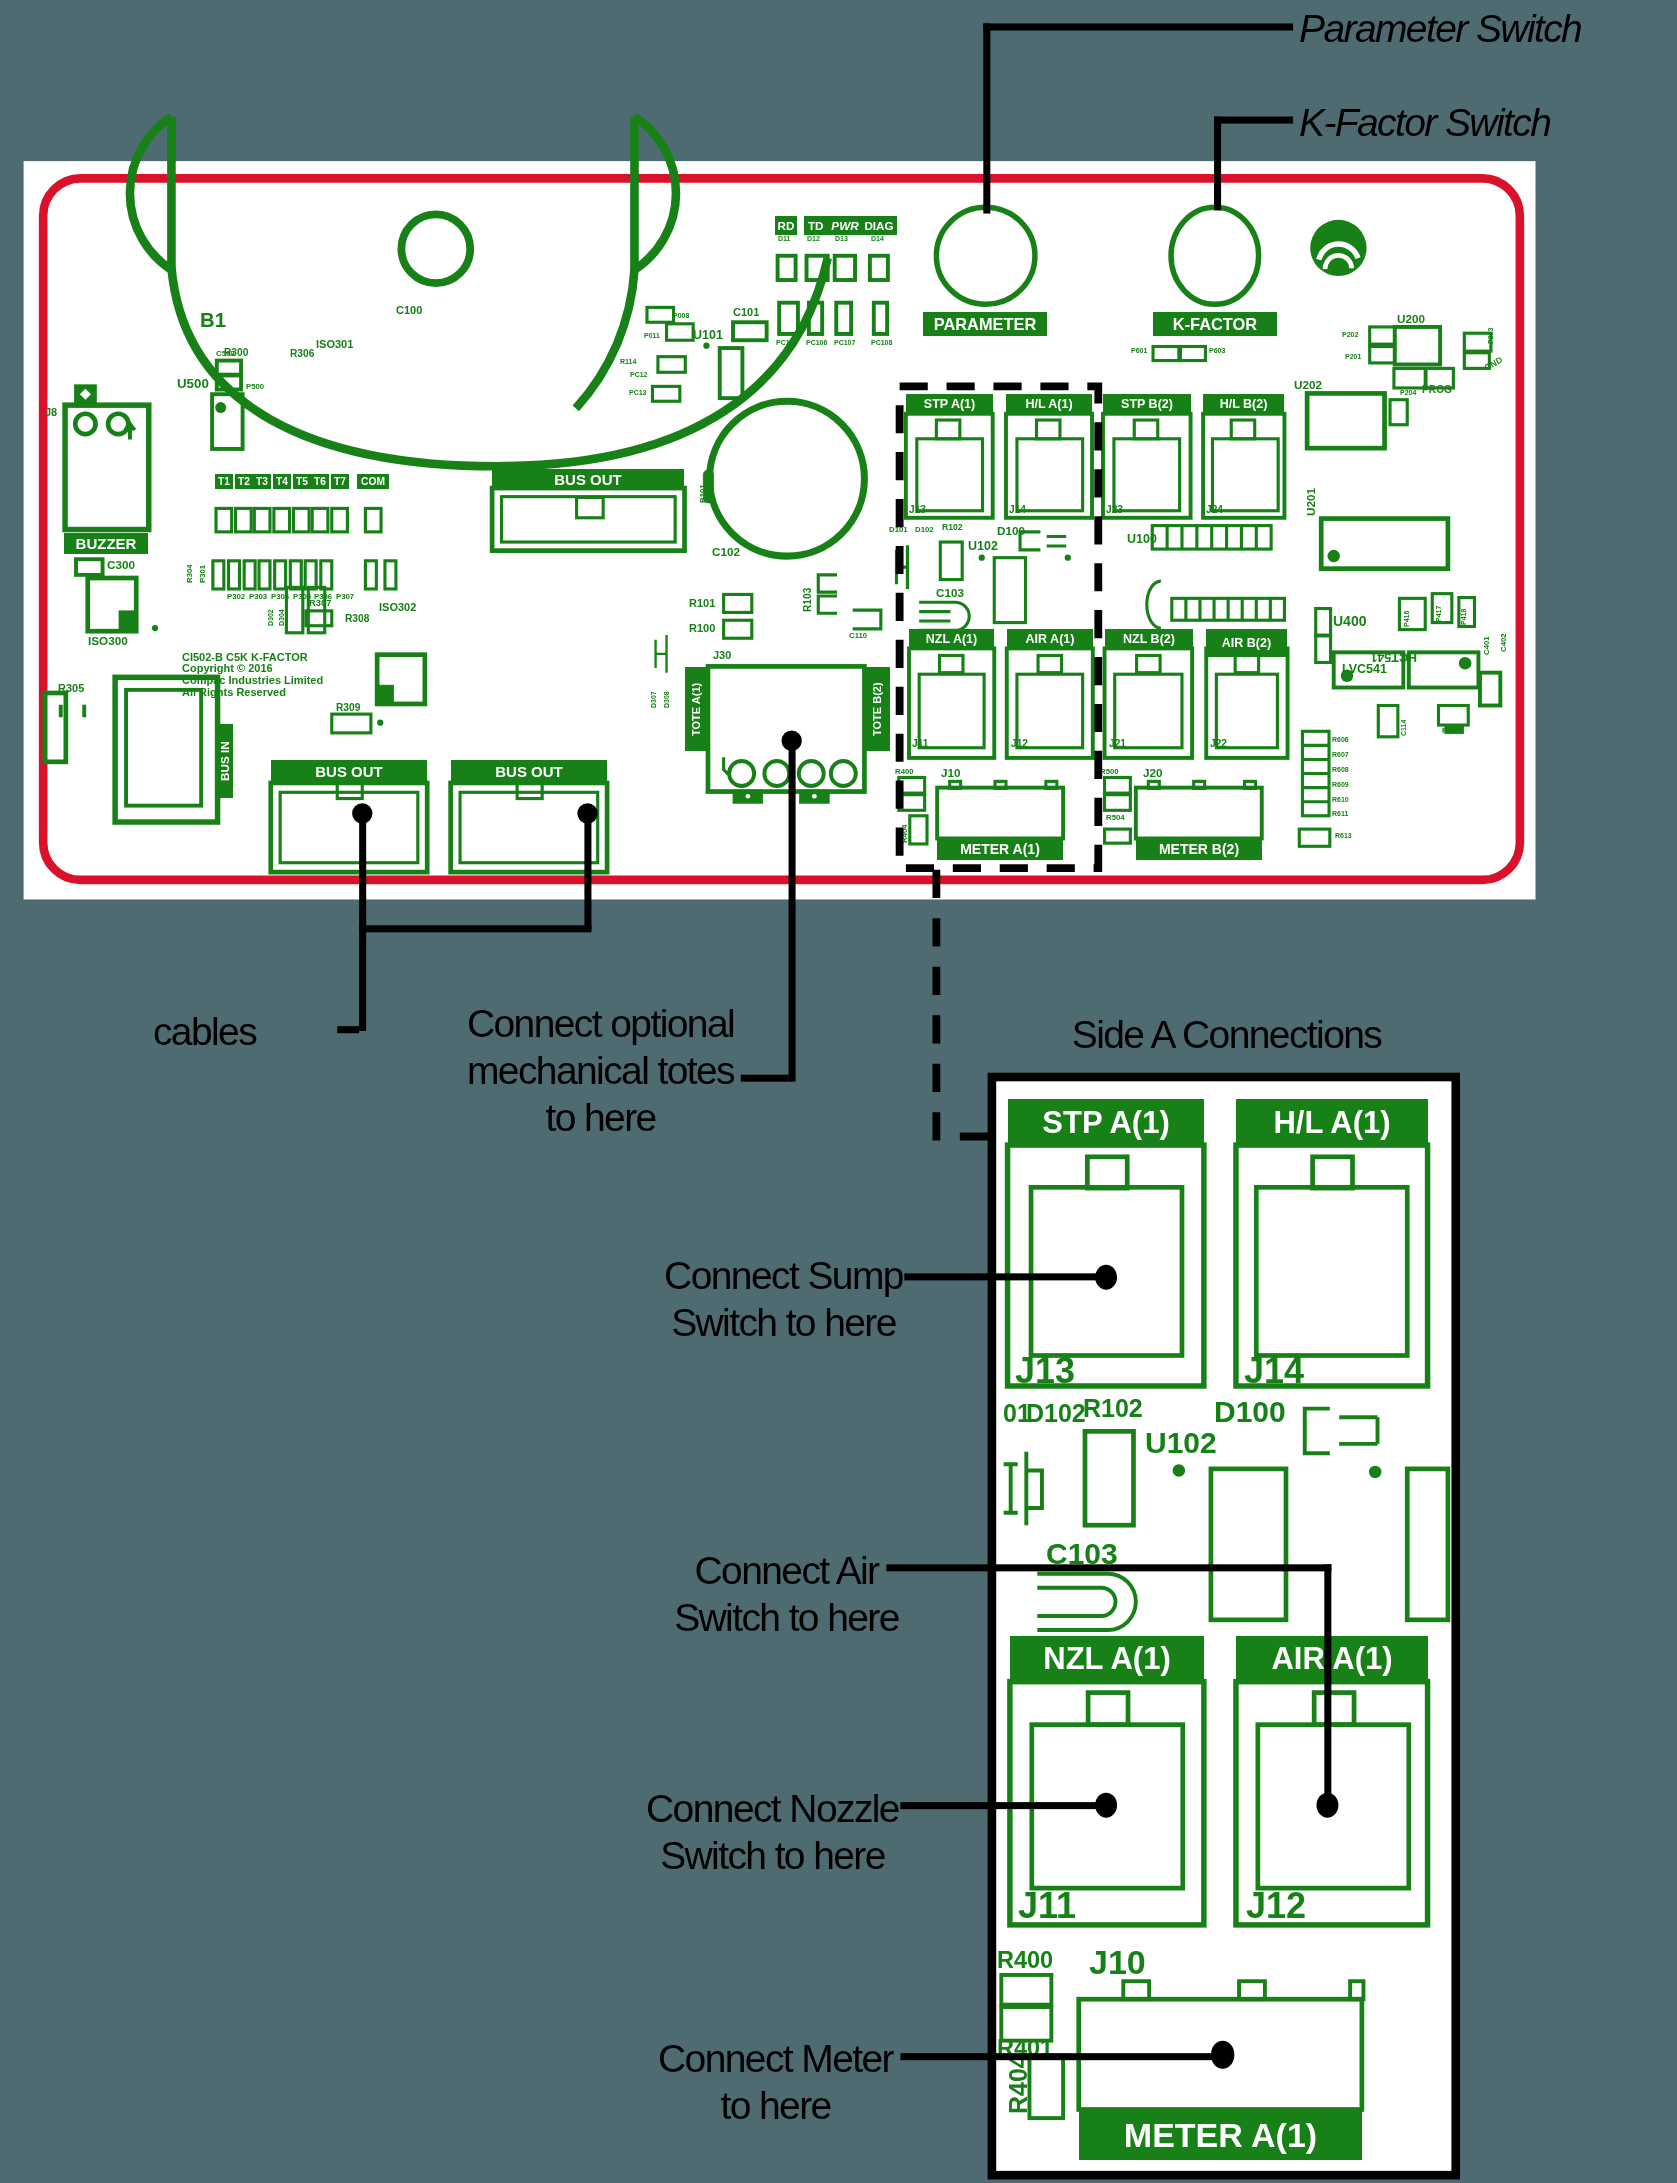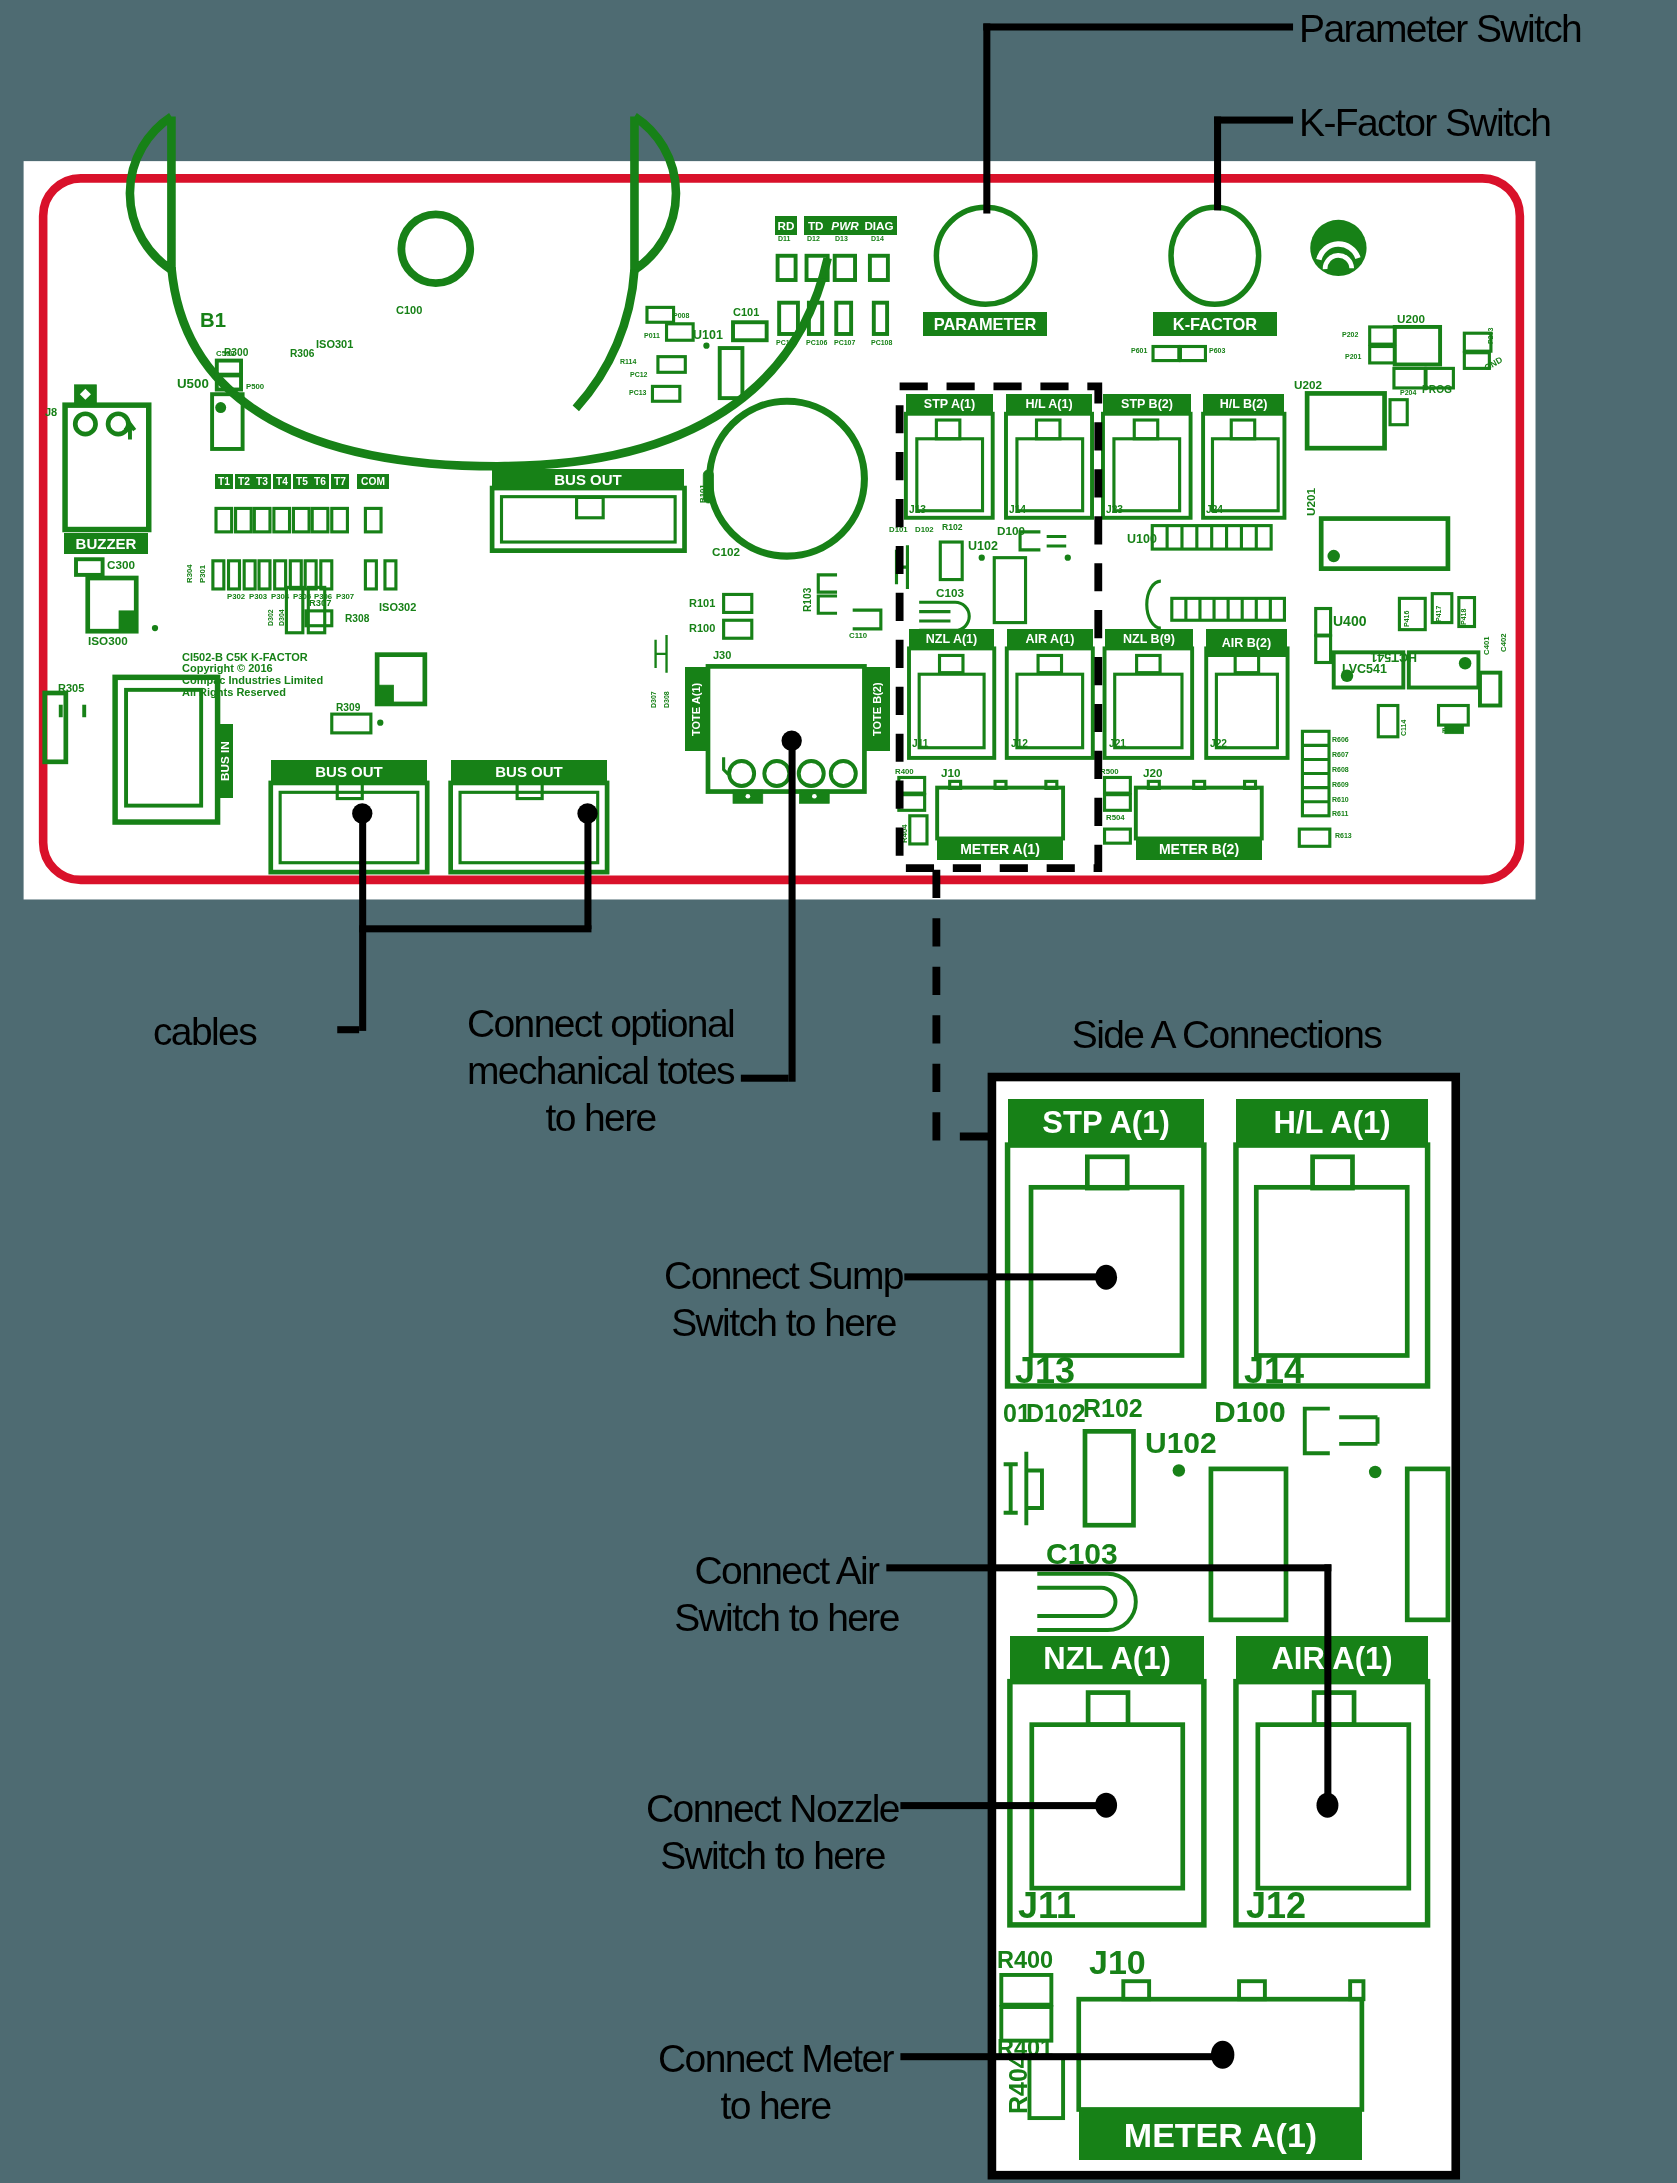--- a/index.html
+++ b/index.html
@@ -8,21 +8,21 @@
   html,body{margin:0;padding:0;background:var(--slate);}
   #stage{position:relative;width:1678px;height:2183px;background:var(--slate);
          font-family:"Liberation Sans","DejaVu Sans",sans-serif;overflow:hidden;}
   svg{position:absolute;left:0;top:0;}
   #svg-base{z-index:1;}
   #greenbar-layer{position:absolute;left:0;top:0;width:100%;height:100%;z-index:2;}
   #silkscreen-layer{position:absolute;left:0;top:0;width:100%;height:100%;z-index:3;}
   #svg-top{z-index:5;}
   .callout{position:absolute;z-index:6;color:var(--ink);font-size:39px;line-height:47px;
            letter-spacing:-1.6px;text-align:center;white-space:nowrap;}
-  .callout.single{text-align:left;}
+  .callout.single{text-align:left;font-style:italic;}
   .bar{position:absolute;background:var(--green);color:#fff;font-weight:bold;
        display:flex;align-items:center;justify-content:center;white-space:nowrap;letter-spacing:0;}
   .bar.v{writing-mode:vertical-rl;transform:rotate(180deg);}
   .silk{position:absolute;color:var(--green);font-weight:bold;white-space:nowrap;line-height:1;}
 </style>
 </head>
 <body>
 
 <div id="stage">
 
@@ -279,21 +279,21 @@
       <div class="bar" style="left: 293px; top: 474px; width: 18px; height: 15px; font-size: 10.2px;">T5</div>
       <div class="bar" style="left: 311px; top: 474px; width: 18px; height: 15px; font-size: 10.2px;">T6</div>
       <div class="bar" style="left: 331px; top: 474px; width: 18px; height: 15px; font-size: 10.2px;">T7</div>
       <div class="bar" style="left: 357px; top: 474px; width: 32px; height: 15px; font-size: 10.2px;">COM</div>
       <div class="bar" style="left: 906px; top: 394px; width: 87px; height: 19.6px; font-size: 12.5px;">STP A(1)</div>
       <div class="bar" style="left: 1006px; top: 394px; width: 86px; height: 19.6px; font-size: 12.5px;">H/L A(1)</div>
       <div class="bar" style="left: 1103px; top: 394px; width: 88px; height: 19.6px; font-size: 12.5px;">STP B(2)</div>
       <div class="bar" style="left: 1203px; top: 394px; width: 81px; height: 19.6px; font-size: 12.5px;">H/L B(2)</div>
       <div class="bar" style="left: 909px; top: 629px; width: 85px; height: 19.6px; font-size: 12.5px;">NZL A(1)</div>
       <div class="bar" style="left: 1007px; top: 629px; width: 86px; height: 19.6px; font-size: 12.5px;">AIR A(1)</div>
-      <div class="bar" style="left: 1105px; top: 629px; width: 88px; height: 19.6px; font-size: 12.5px;">NZL B(9)</div>
+      <div class="bar" style="left: 1105px; top: 629px; width: 88px; height: 19.6px; font-size: 12.5px;">NZL B(2)</div>
       <div class="bar" style="left: 1206px; top: 629px; width: 81px; height: 28px; font-size: 12.5px;">AIR B(2)</div>
       <div class="bar" style="left: 937px; top: 838px; width: 126px; height: 22px; font-size: 14px;">METER A(1)</div>
       <div class="bar" style="left: 1136px; top: 838px; width: 126px; height: 22px; font-size: 14px;">METER B(2)</div>
       <div class="bar" style="left: 1008px; top: 1099px; width: 196px; height: 47px; font-size: 31px;">STP A(1)</div>
       <div class="bar" style="left: 1236px; top: 1099px; width: 192px; height: 47px; font-size: 31px;">H/L A(1)</div>
       <div class="bar" style="left: 1010px; top: 1636px; width: 194px; height: 46px; font-size: 31px;">NZL A(1)</div>
       <div class="bar" style="left: 1236px; top: 1636px; width: 192px; height: 46px; font-size: 31px;">AIR A(1)</div>
       <div class="bar" style="left: 1079px; top: 2110px; width: 283px; height: 50px; font-size: 34px;">METER A(1)</div>
     </div>
   <div id="silkscreen-layer">

